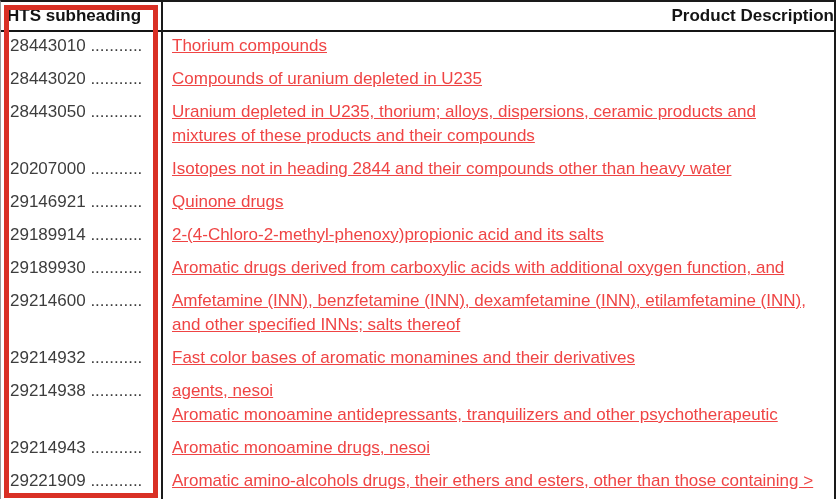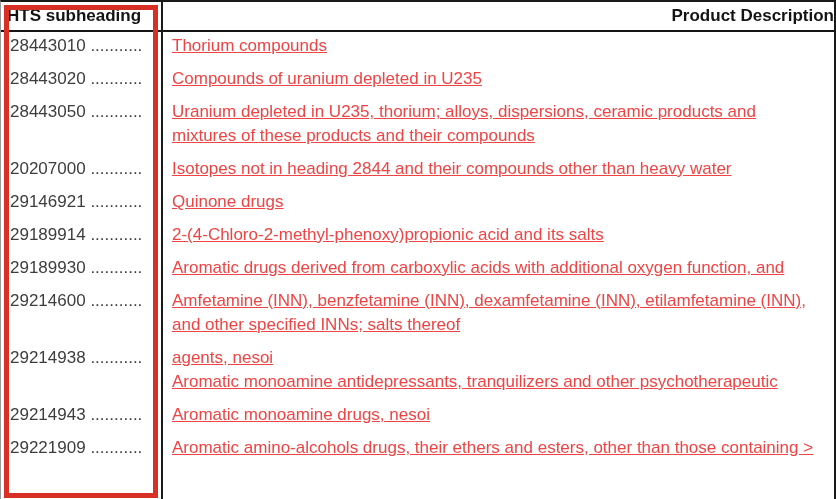--- a/index.html
+++ b/index.html
@@ -157,20 +157,26 @@
   </div>
 
   <div class="row">
     <div class="code-cell"><span>29214600</span> <span>...........</span></div>
     <div class="desc-cell">
           <div class="desc-line">Amfetamine (INN), benzfetamine (INN), dexamfetamine (INN), etilamfetamine (INN),</div>
           <div class="desc-line">and other specified INNs; salts thereof</div>
         </div>
   </div>
 
+  <div class="row">
+    <div class="code-cell"><span>29214932</span> <span>...........</span></div>
+    <div class="desc-cell">
+          <div class="desc-line">Fast color bases of aromatic monamines and their derivatives</div>
+        </div>
+  </div>
 
   <div class="row">
     <div class="code-cell"><span>29214938</span> <span>...........</span></div>
     <div class="desc-cell">
           <div class="desc-line">agents, nesoi</div>
           <div class="desc-line">Aromatic monoamine antidepressants, tranquilizers and other psychotherapeutic</div>
         </div>
   </div>
 
   <div class="row">

